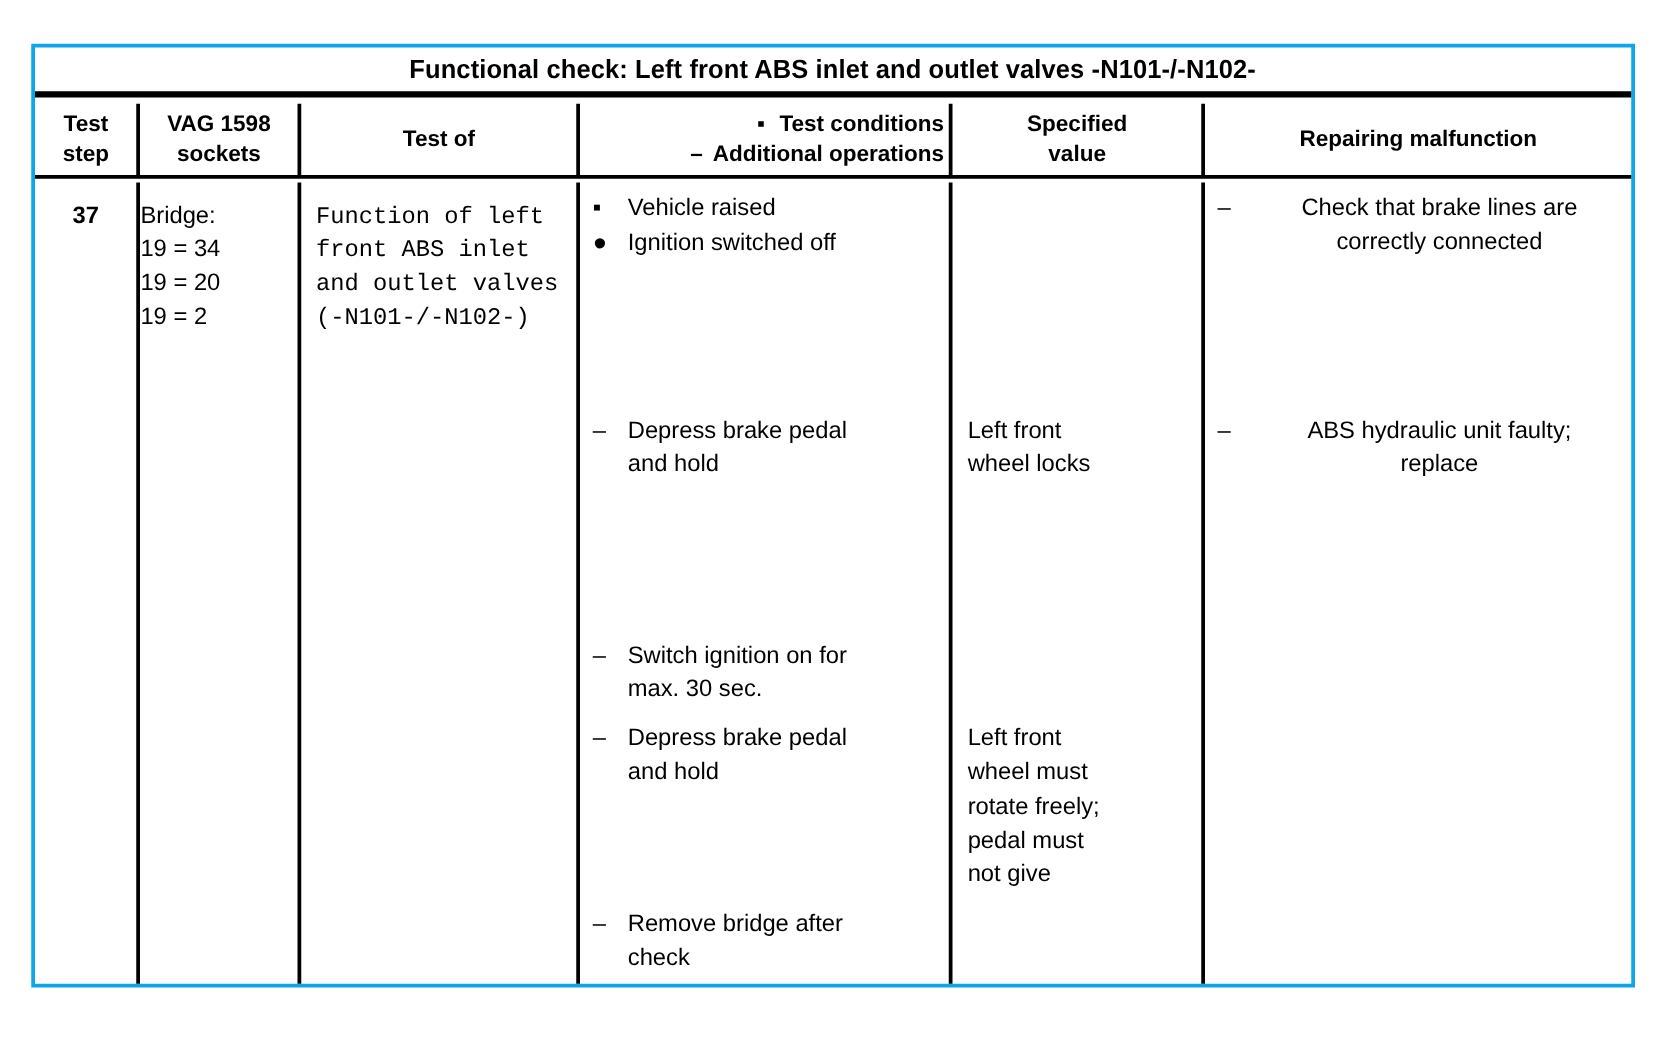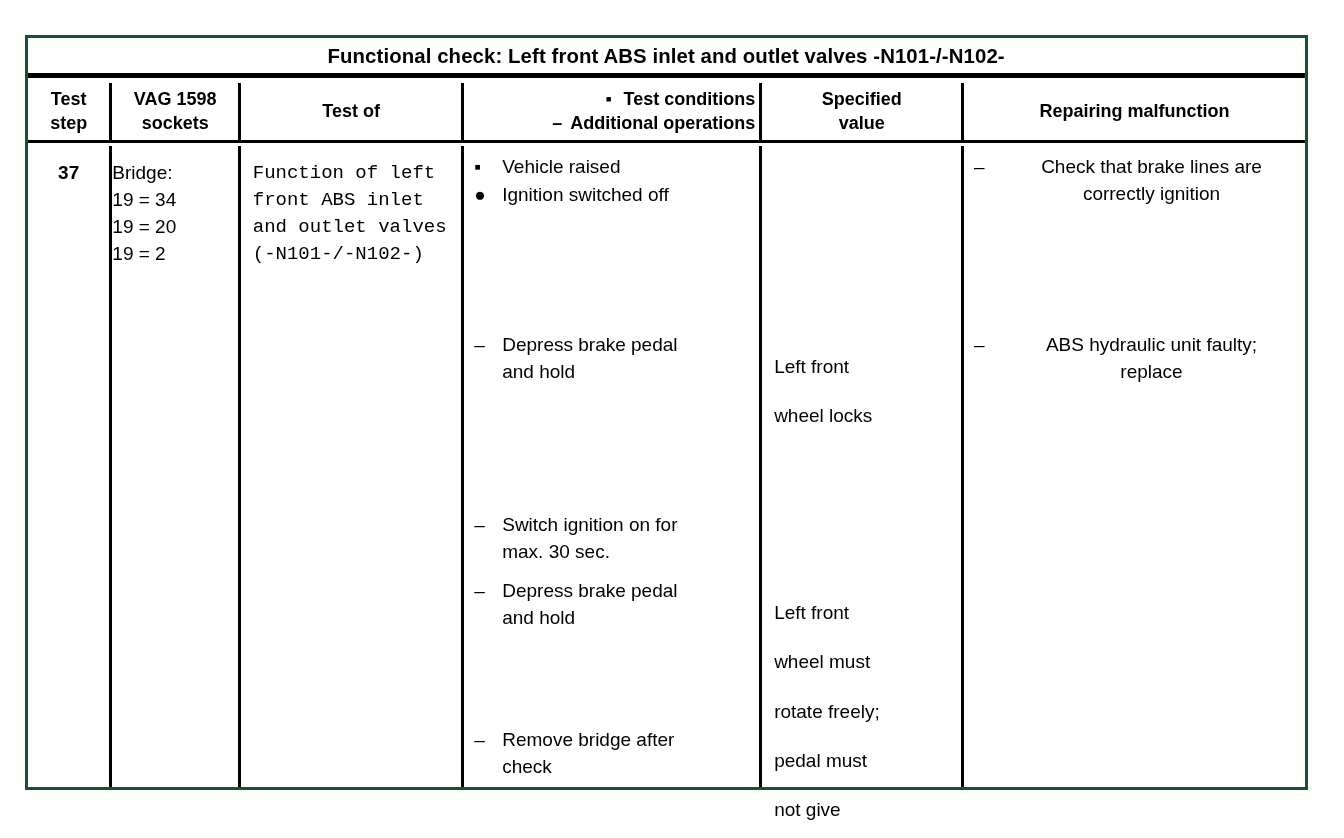--- a/index.html
+++ b/index.html
@@ -22,21 +22,21 @@
     background: #ffffff;
   }
 
   
   .doc-table {
     position: absolute;
     left: 25px;
     top: 35px;
     width: 1283px;
     height: 755px;
-    border: 3px solid #14532d;
+    border: 3px solid #0ea5e9;
     box-sizing: border-box;
     background: #fff;
   }
 
   
   .title-band {
     position: absolute;
     left: 0;
     top: 0;
     right: 0;
@@ -162,21 +162,21 @@
   }
   .entry .tx span { display: block; }
 
   .spec-entry {
     position: absolute;
     left: 12px;
     right: 6px;
     font-size: 19px;
     line-height: 1.44;
   }
-  .spec-entry span { display: block; margin-top: 22px; }
+  .spec-entry span { display: block; }
 
   .rep-entry {
     position: absolute;
     left: 10px;
     right: 6px;
     font-size: 19px;
     line-height: 1.44;
   }
   .rep-entry .mk {
     position: absolute;
@@ -324,21 +324,21 @@
         </div>
 
       </div>
 
       <div class="body-cell c-rep">
 
         <div class="rep-entry" style="top:7px;">
           <span class="mk">–</span>
           <span class="tx">
             <span>Check that brake lines are</span>
-            <span>correctly ignition</span>
+            <span>correctly connected</span>
           </span>
         </div>
 
         <div class="rep-entry" style="top:185px;">
           <span class="mk">–</span>
           <span class="tx">
             <span>ABS hydraulic unit faulty;</span>
             <span>replace</span>
           </span>
         </div>

